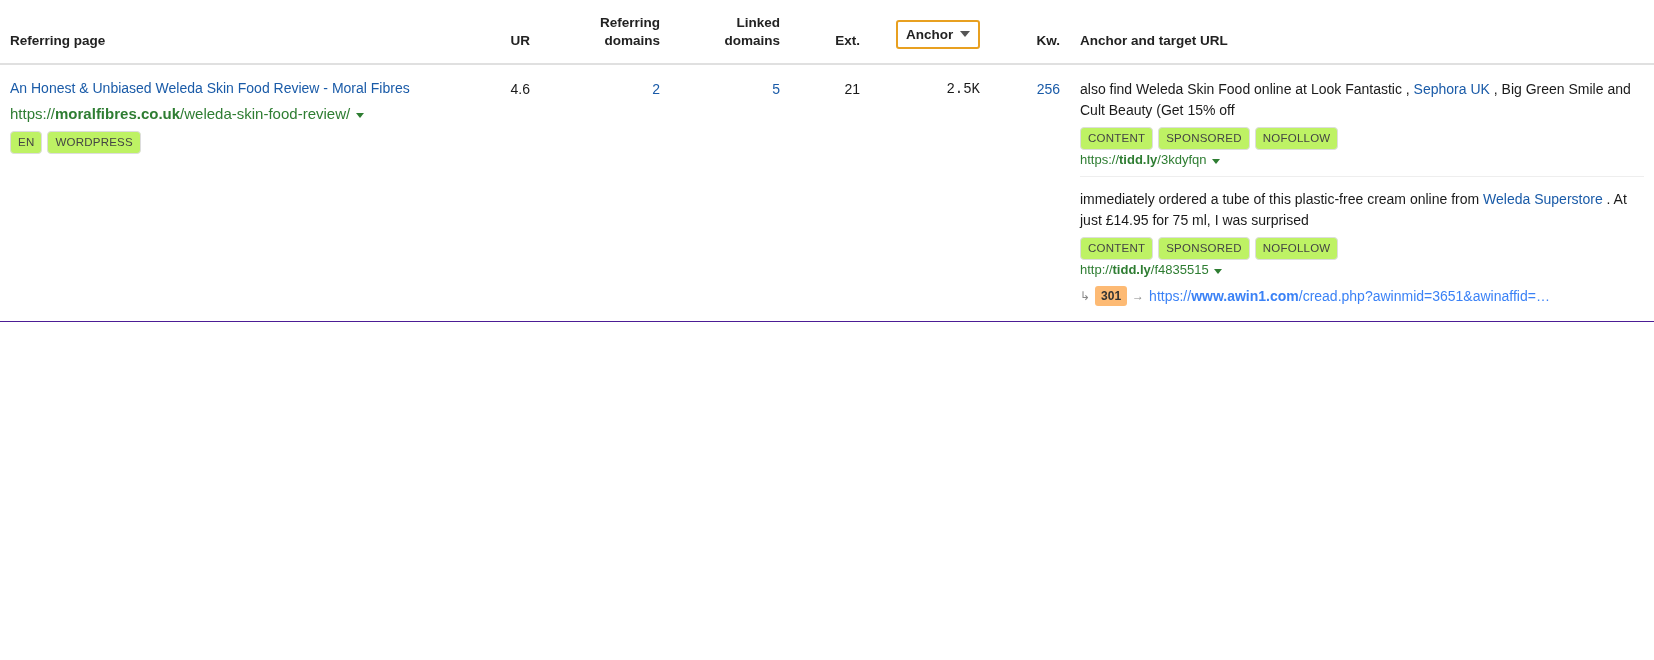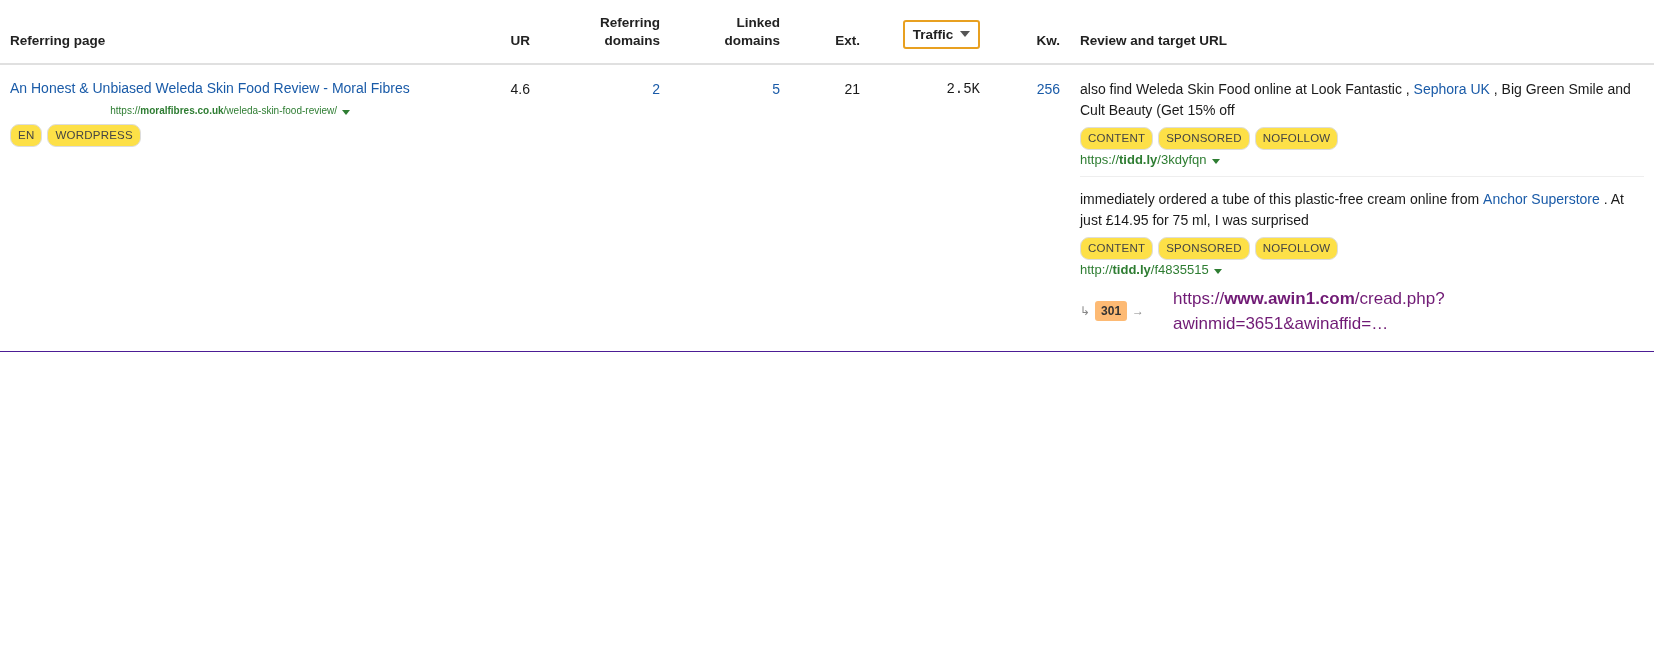--- a/index.html
+++ b/index.html
@@ -83,24 +83,23 @@
       color: #1a5ba8;
       text-decoration: none;
       font-weight: 400;
       line-height: 1.4;
       display: block;
       margin-bottom: 4px;
     }
 
     .page-url {
       color: #2e7d32;
-      font-size: 10px;
+      font-size: 15px;
       display: block;
       margin-bottom: 6px;
-      text-align: center;
     }
     .page-url strong {
       font-weight: 700;
     }
     .page-url .url-arrow {
       display: inline-block;
       width: 0;
       height: 0;
       border-left: 4px solid transparent;
       border-right: 4px solid transparent;
@@ -112,23 +111,23 @@
     }
 
     .tags-row {
       display: flex;
       flex-wrap: wrap;
       gap: 5px;
       margin-top: 4px;
     }
     .tag {
       display: inline-block;
-      background: #fde047;
+      background: #bef264;
       border: 1px solid #ddd;
-      border-radius: 9px;
+      border-radius: 4px;
       padding: 2px 7px;
       font-size: 11.5px;
       color: #444;
       font-weight: 500;
       letter-spacing: 0.02em;
     }
 
     .blue-link {
       color: #1a5ba8;
       text-decoration: none;
@@ -175,23 +174,22 @@
     .badge-301 {
       display: inline-block;
       background: #fdba74;
       border-radius: 3px;
       padding: 1px 6px;
       font-size: 12px;
       font-weight: 700;
       color: #333;
     }
     .redirect-target {
-      color: #701a75;
-      font-size: 17px;
-      margin-left: 24px;
+      color: #3b82f6;
+      font-size: 14px;
     }
     .redirect-target strong { font-weight: 700; }
 
     
     .anchor-section-divider {
       border-top: 1px solid #eee;
       margin-top: 0;
       padding-top: 12px;
     }
 
@@ -237,29 +235,29 @@
           Referring<br>domains
         </th>
         <th class="align-right">
           Linked<br>domains
         </th>
         <th class="align-right">
           <span>Ext.</span>
         </th>
         <th class="col-traffic-header">
           <span class="traffic-header-box">
-            <span>Traffic</span>
+            <span>Anchor</span>
             <span class="sort-arrow"></span>
           </span>
         </th>
         <th class="align-right">
           <span>Kw.</span>
         </th>
         <th>
-          <span>Review and target URL</span>
+          <span>Anchor and target URL</span>
         </th>
       </tr>
     </thead>
     <tbody>
       <tr>
 
         <td>
           <a class="page-title-link" href="#">An Honest &amp; Unbiased Weleda Skin Food Review - Moral Fibres</a>
           <span class="page-url">
             https://<strong>moralfibres.co.uk</strong>/weleda-skin‑food-review/
@@ -311,21 +309,21 @@
                 https://<strong>tidd.ly</strong>/3kdyfqn
                 <span class="url-arrow"></span>
               </a>
             </div>
           </div>
 
           <div class="anchor-section-divider"></div>
 
           <div>
             <div class="anchor-content">
-              immediately ordered a tube of this plastic-free cream online from&nbsp;<a href="#" class="blue-link">Anchor Superstore</a>&nbsp;. At just £14.95 for 75 ml, I was surprised
+              immediately ordered a tube of this plastic-free cream online from&nbsp;<a href="#" class="blue-link">Weleda Superstore</a>&nbsp;. At just £14.95 for 75 ml, I was surprised
             </div>
             <div class="tags-row">
               <span class="tag">CONTENT</span>
               <span class="tag">SPONSORED</span>
               <span class="tag">NOFOLLOW</span>
             </div>
             <div class="anchor-url">
               <a href="#" class="anchor-url blue-link">
                 http://<strong>tidd.ly</strong>/f4835515
                 <span class="url-arrow"></span>

